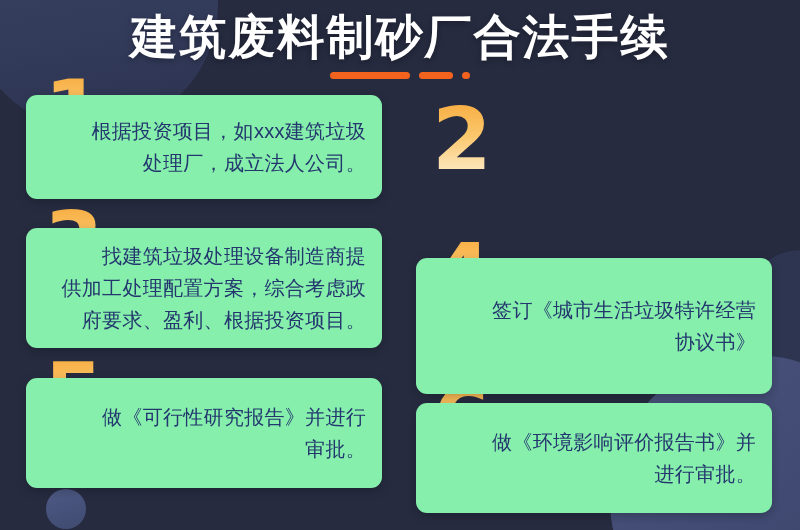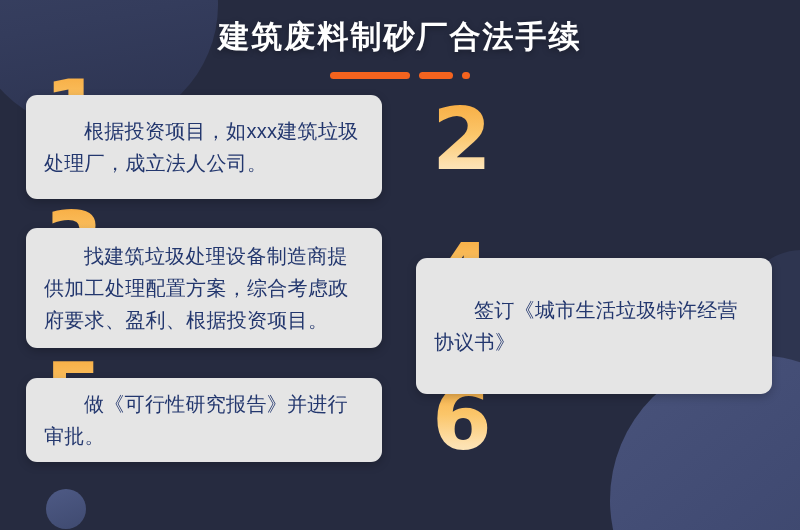--- a/index.html
+++ b/index.html
@@ -71,21 +71,21 @@
     position: absolute;
     left: 0;
     top: 0;
     width: 800px;
     height: 92px;
     text-align: center;
   }
   .title {
     margin: 0;
     padding-top: 17px;
-    font-size: 31px;
+    font-size: 47px;
     line-height: 40px;
     font-weight: bold;
     color: #ffffff;
     letter-spacing: 2px;
     text-shadow: 0 2px 6px rgba(0,0,0,0.35);
   }
   .title-underline {
     position: absolute;
     left: 0;
     top: 71px;
@@ -126,44 +126,45 @@
     -webkit-background-clip: text;
     background-clip: text;
     color: transparent;
     -webkit-text-fill-color: transparent;
     user-select: none;
   }
 
   
   .card {
     position: absolute;
-    background: #e5e5e5;
+    background: #86efac;
     border-radius: 11px;
     box-shadow: 0 3px 10px rgba(0,0,0,0.22);
     box-sizing: border-box;
     display: flex;
     align-items: center;
+    text-align: right;
   }
   .card-text {
     font-size: 20px;
     line-height: 32px;
     color: #23376e;
     text-indent: 2em;
     letter-spacing: 0.3px;
     padding: 0 16px 0 18px;
     width: 100%;
     box-sizing: border-box;
   }
 
   
   .card-1 { left: 26px;  top: 95px;  width: 356px; height: 104px; }
   .card-2 { left: 416px; top: 123px; width: 356px; height: 104px; }
   .card-3 { left: 26px;  top: 228px; width: 356px; height: 120px; }
   .card-4 { left: 416px; top: 258px; width: 356px; height: 136px; }
-  .card-5 { left: 26px;  top: 378px; width: 356px; height: 84px; }
+  .card-5 { left: 26px;  top: 378px; width: 356px; height: 110px; }
   .card-6 { left: 416px; top: 403px; width: 356px; height: 110px; }
 
   .num-1 { left: 44px;  top: 68px;  }
   .num-2 { left: 432px; top: 96px;  }
   .num-3 { left: 44px;  top: 200px; }
   .num-4 { left: 432px; top: 231px; }
   .num-5 { left: 44px;  top: 351px; }
   .num-6 { left: 432px; top: 376px; }
 </style>
 </head>
@@ -200,14 +201,17 @@
   </div>
   <div class="card card-3">
     <p class="card-text">找建筑垃圾处理设备制造商提供加工处理配置方案，综合考虑政府要求、盈利、根据投资项目。</p>
   </div>
   <div class="card card-4">
     <p class="card-text">签订《城市生活垃圾特许经营协议书》</p>
   </div>
   <div class="card card-5">
     <p class="card-text">做《可行性研究报告》并进行审批。</p>
   </div>
+  <div class="card card-6">
+    <p class="card-text">做《环境影响评价报告书》并进行审批。</p>
+  </div>
 
 </div>
 
 </body></html>

